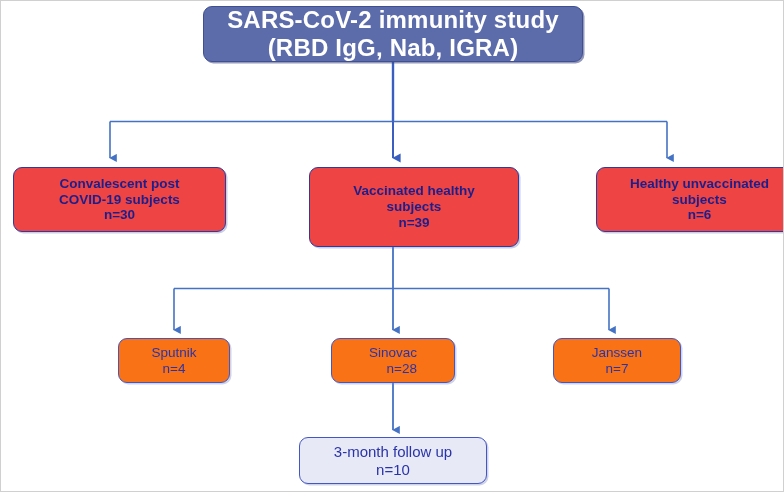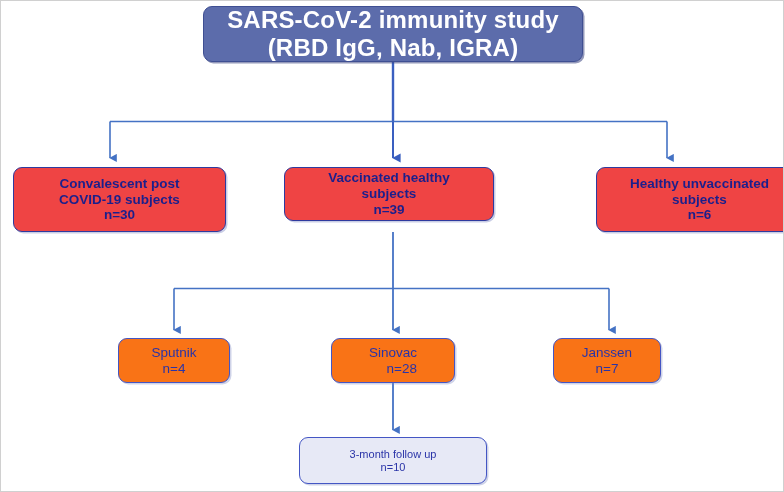--- a/index.html
+++ b/index.html
@@ -48,21 +48,21 @@
     color:#2a34a8;
     font-weight:normal;
     font-size:13.5px;
     box-shadow:1.5px 1.5px 0 rgba(130,140,195,.38);
   }
   .node.level4{
     background:#e7e9f6;
     border:1.4px solid #4456c4;
     color:#2a34a8;
     font-weight:normal;
-    font-size:11px;
+    font-size:15px;
     box-shadow:1.5px 1.5px 0 rgba(130,140,195,.38);
   }
   .border-frame{
     position:absolute;left:0;top:0;width:784px;height:492px;
     border:1px solid #d0d0d0;box-sizing:border-box;
   }
 </style>
 </head>
 <body>
 
@@ -97,34 +97,34 @@
     <line x1="393" y1="383" x2="393" y2="430" stroke="#4472c4" stroke-width="1.8" marker-end="url(#arrow)"></line>
   </svg>
 
   <div class="node root" style="left:203px;top:6px;width:380px;height:56px;">SARS-CoV-2 immunity study
 (RBD IgG, Nab, IGRA)</div>
 
   <div class="node level2" style="left:5px;top:167px;width:213px;height:65px;">Convalescent post
 COVID-19 subjects
 n=30</div>
 
-  <div class="node level2" style="left:276px;top:167px;width:210px;height:54px;">Vaccinated healthy
+  <div class="node level2" style="left:301px;top:167px;width:210px;height:80px;">Vaccinated healthy
 subjects
 n=39</div>
 
   <div class="node level2" style="left:588px;top:167px;width:207px;height:65px;">Healthy unvaccinated
 subjects
 n=6</div>
 
   <div class="node level3" style="left:118px;top:338px;width:112px;height:45px;">Sputnik
 n=4</div>
 
   <div class="node level3" style="left:331px;top:338px;width:124px;height:45px;text-align:right;">Sinovac
 n=28</div>
 
-  <div class="node level3" style="left:553px;top:338px;width:108px;height:45px;">Janssen
+  <div class="node level3" style="left:553px;top:338px;width:128px;height:45px;">Janssen
 n=7</div>
 
   <div class="node level4" style="left:299px;top:437px;width:188px;height:47px;">3-month follow up
 n=10</div>
 
   <div class="border-frame"></div>
 </div>
 
 </body></html>

